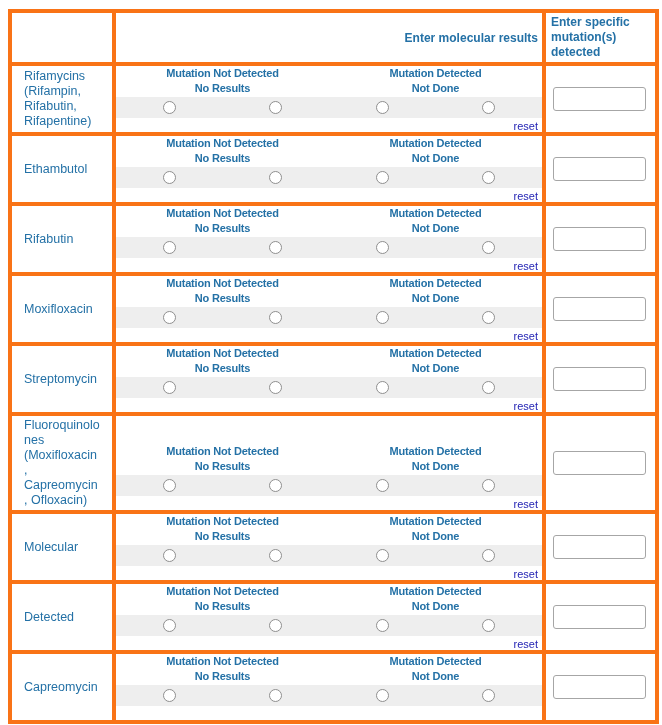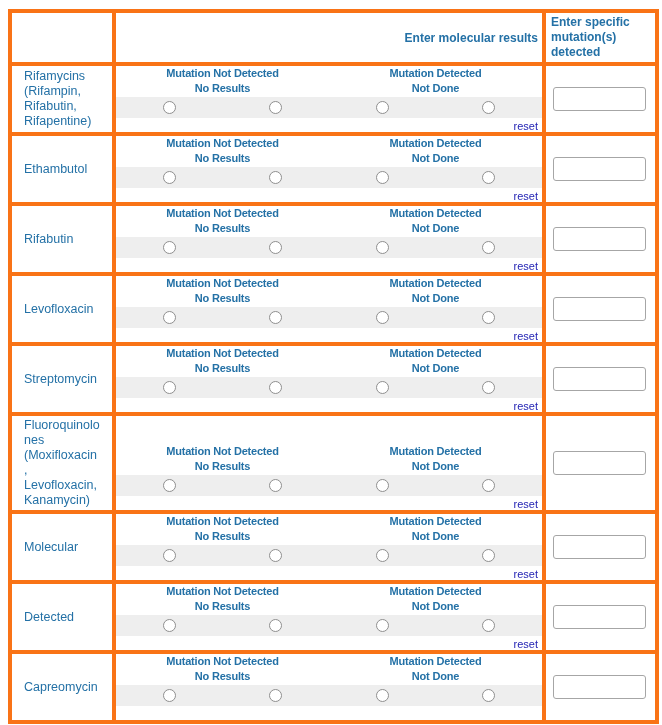--- a/index.html
+++ b/index.html
@@ -241,21 +241,21 @@
       <div class="reset-row">
         <a class="reset-link">reset</a>
       </div>
     </td>
     <td class="mutation-cell">
       <input type="text" class="mutation-input" value="" style="">
     </td>
   </tr>
 
   <tr>
-    <td class="drug-cell">Levofloxacin</td>
+    <td class="drug-cell">Moxifloxacin</td>
     <td class="results-cell">
       <div class="options-grid">
         <div class="opt-label">Mutation Not Detected</div>
         <div class="opt-label">Mutation Detected</div>
         <div class="opt-label">No Results</div>
         <div class="opt-label">Not Done</div>
       </div>
       <div class="radio-strip">
         <span class="radio-wrap">
                 <span class="radio-circle"></span>
@@ -305,21 +305,21 @@
       <div class="reset-row">
         <a class="reset-link">reset</a>
       </div>
     </td>
     <td class="mutation-cell">
       <input type="text" class="mutation-input" value="" style="">
     </td>
   </tr>
 
   <tr>
-    <td class="drug-cell">Fluoroquinolones (Moxifloxacin, Levofloxacin, Kanamycin)</td>
+    <td class="drug-cell">Fluoroquinolones (Moxifloxacin, Capreomycin, Ofloxacin)</td>
     <td class="results-cell">
       <div class="options-grid">
         <div class="opt-label">Mutation Not Detected</div>
         <div class="opt-label">Mutation Detected</div>
         <div class="opt-label">No Results</div>
         <div class="opt-label">Not Done</div>
       </div>
       <div class="radio-strip">
         <span class="radio-wrap">
                 <span class="radio-circle"></span>

